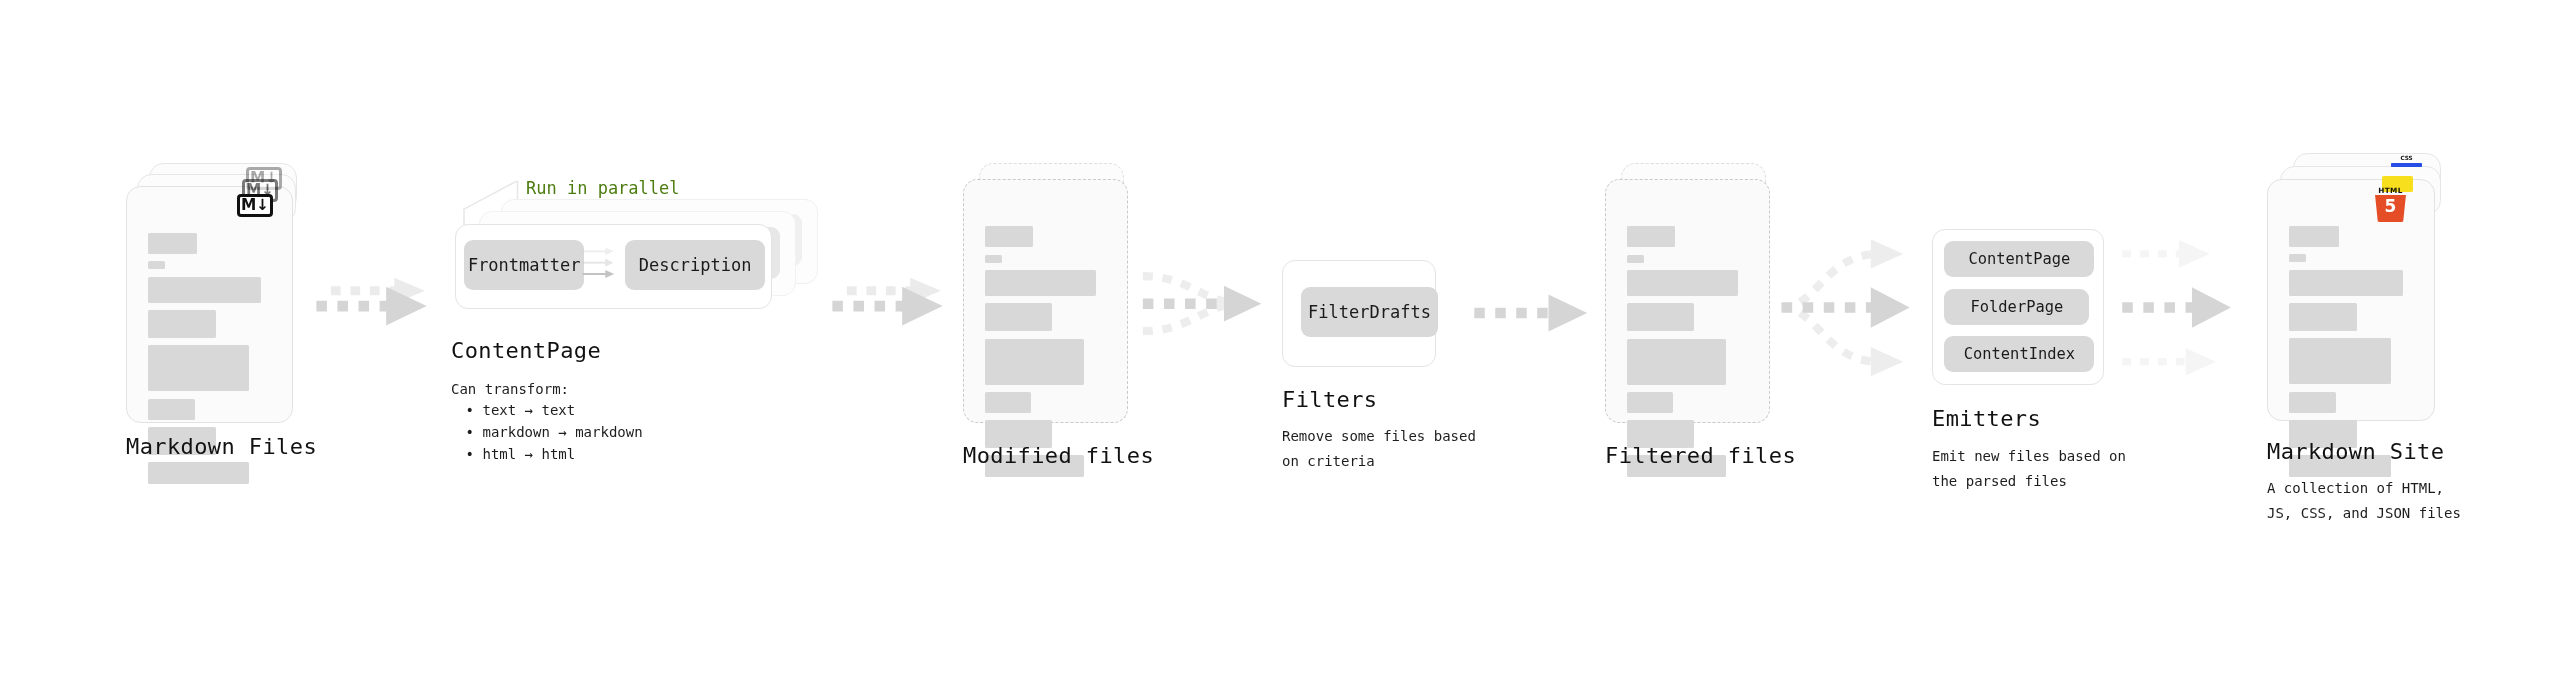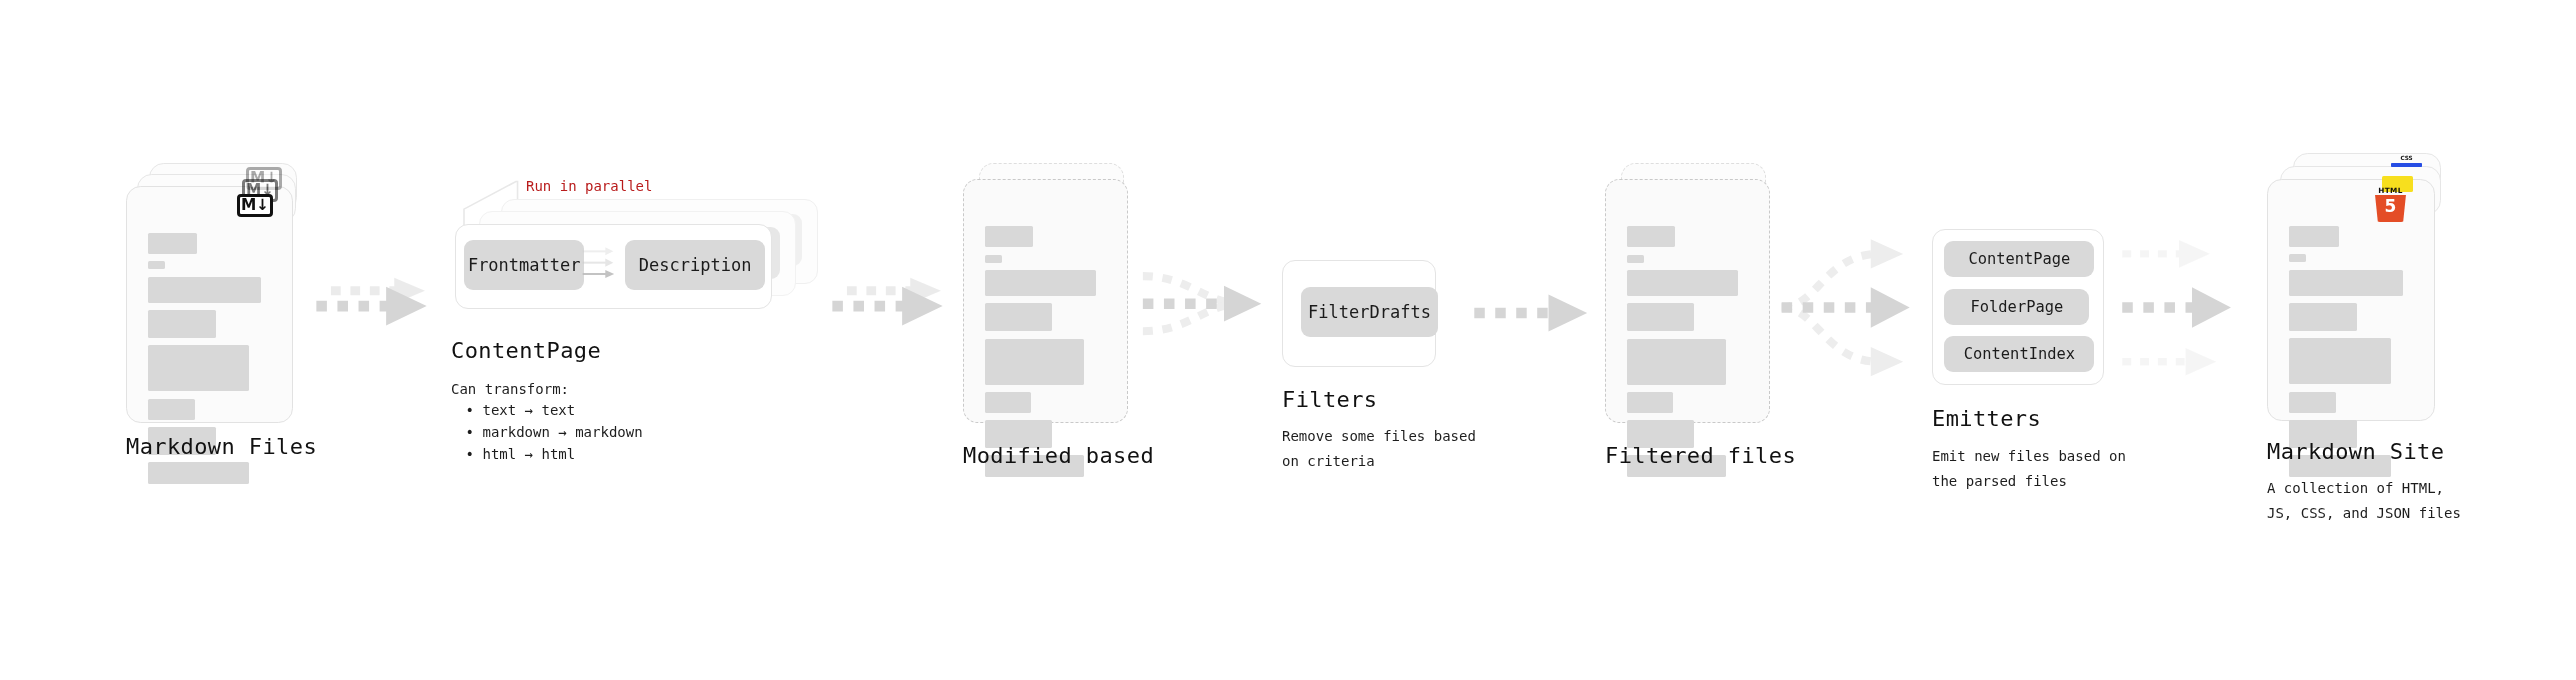--- a/index.html
+++ b/index.html
@@ -103,21 +103,21 @@
     color: #1d1d1d;
     line-height: 1.75;
     white-space: pre;
   }
   .bullets { position:absolute; font-size:14px; color:#1d1d1d; line-height:1.75; white-space:pre; }
 
   
   .flow { position: absolute; overflow: visible; }
 
   .runlabel {
-    position:absolute; font-size:14px; color:#b91c1c; white-space:nowrap;
+    position:absolute; font-size:17px; color:#4d7c0f; white-space:nowrap;
   }
 </style>
 </head>
 <body>
 
 <div id="stage">
 
   <div class="node" style="left:126px; top:163px;">
     <div class="doc-stack" style="width:171px; height:260px;">
       <div class="doc-card ghost1" style="left:23px; top:0px;  width:148px; height:49px;"></div>
@@ -220,21 +220,21 @@
           <div class="bar" style="width:14%; height:8.1px;"></div>
           <div class="bar" style="width:92%; height:26px;"></div>
           <div class="bar" style="width:55%; height:28px;"></div>
           <div class="bar" style="width:82%; height:46px;"></div>
           <div class="bar" style="width:38%; height:21px;"></div>
           <div class="bar" style="width:55%; height:28px;"></div>
           <div class="bar" style="width:82%; height:22px;"></div>
         </div>
       </div>
     </div>
-    <div class="caption" style="left:0px; top:280px;">Modified based</div>
+    <div class="caption" style="left:0px; top:280px;">Modified files</div>
   </div>
 
   <svg class="flow" style="left:1138px; top:268px;" width="146" height="73" viewBox="0 0 180 90">
     <path d="M6,10 C60,10 80,40 118,43" fill="none" stroke="#ededed" stroke-width="10" stroke-dasharray="12 12"></path>
     <path d="M6,78 C60,78 80,48 118,45" fill="none" stroke="#ededed" stroke-width="10" stroke-dasharray="12 12"></path>
     <line x1="6" y1="44" x2="112" y2="44" stroke="#d5d5d5" stroke-width="13" stroke-dasharray="13 13"></line>
     <polygon points="106,22 152,44 106,66" fill="#d5d5d5"></polygon>
   </svg>
 
   <div class="node" style="left:1282px; top:260px;">

